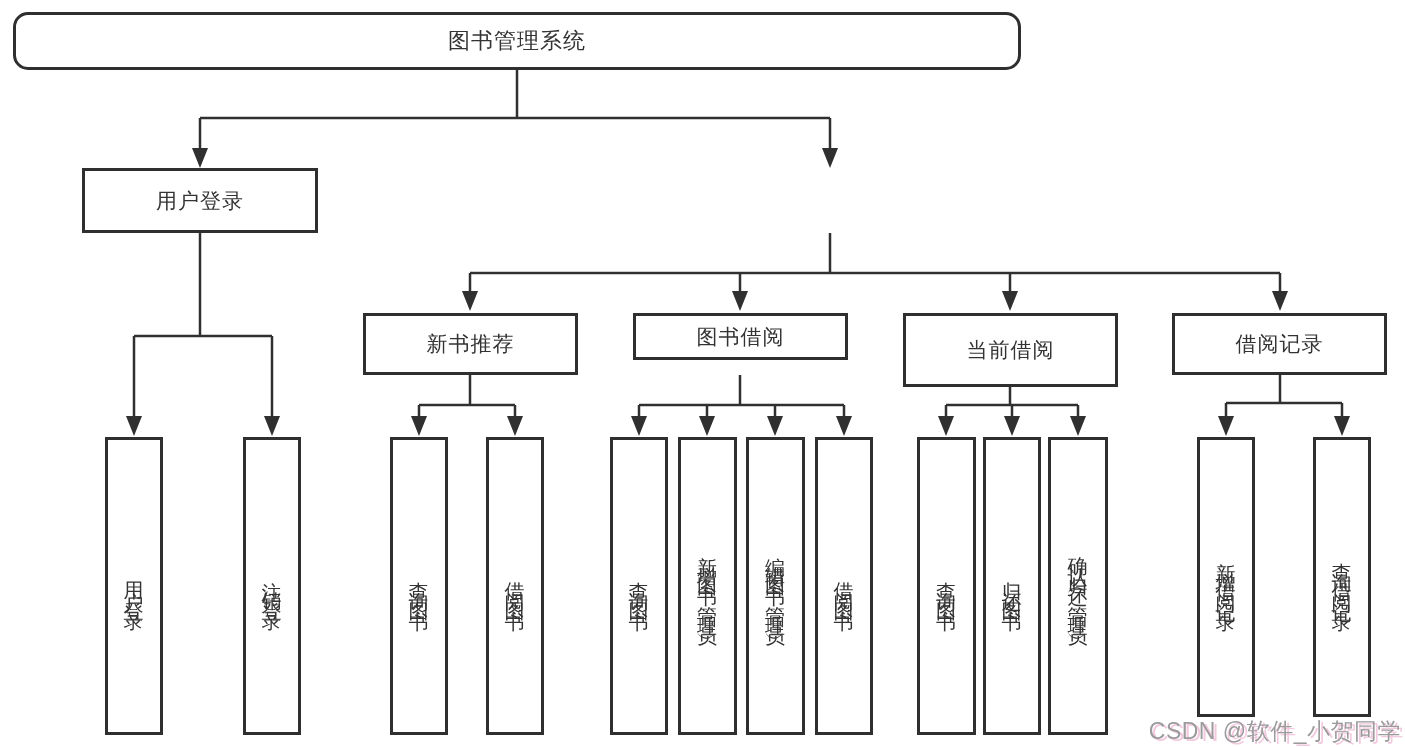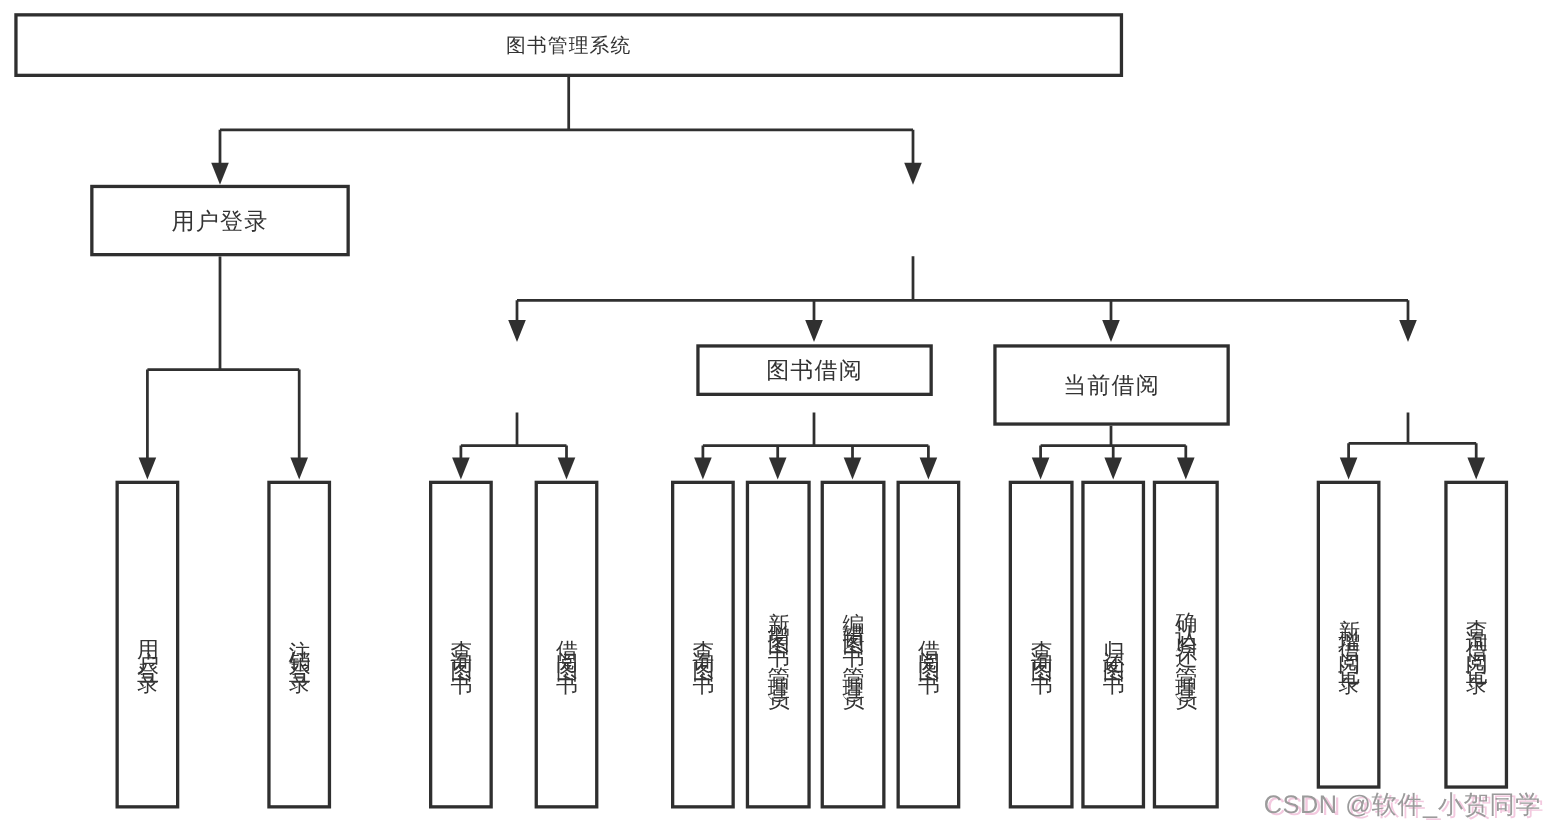--- a/index.html
+++ b/index.html
@@ -14,21 +14,21 @@
   .canvas{position:relative;width:1405px;height:747px;}
   svg.connectors{position:absolute;left:0;top:0;pointer-events:none;}
   svg.connectors path{stroke:var(--line);stroke-width:2.5;fill:none;}
   svg.connectors polygon{fill:var(--line);stroke:none;}
   .box{
     position:absolute;box-sizing:border-box;background:var(--box-bg);
     border:3px solid var(--box-border);color:var(--text);
     display:flex;align-items:center;justify-content:center;
   }
   .h{font-size:21px;letter-spacing:1px;}
-  .root-box{font-size:18px;}
+  .root-box{font-size:22px;border-radius:15px;}
   .v{
     writing-mode:vertical-rl;text-orientation:mixed;
     font-size:20px;letter-spacing:10px;line-height:1;
   }
   .watermark{
     position:absolute;right:4px;top:716px;
     font-size:23px;letter-spacing:.5px;
     color:var(--watermark-text);
     text-shadow:3px 2px 0 var(--watermark-shadow);
     white-space:nowrap;
@@ -76,25 +76,31 @@
     </svg>
 
   <div class="box h root-box" style="left:13px;top:12px;width:1008px;height:58px">
     <span>图书管理系统</span>
   </div>
 
   <div class="box h" style="left:82px;top:168px;width:236px;height:65px">
     <span>用户登录</span>
   </div>
 
+  <div class="box h" style="left:363px;top:313px;width:215px;height:62px">
+    <span>新书推荐</span>
+  </div>
   <div class="box h" style="left:633px;top:313px;width:215px;height:47px">
     <span>图书借阅</span>
   </div>
   <div class="box h" style="left:903px;top:313px;width:215px;height:74px">
     <span>当前借阅</span>
+  </div>
+  <div class="box h" style="left:1172px;top:313px;width:215px;height:62px">
+    <span>借阅记录</span>
   </div>
 
   <div class="box v" style="left:105px;top:437px;width:58px;height:298px">
     <span>用户登录</span>
   </div>
   <div class="box v" style="left:243px;top:437px;width:58px;height:298px">
     <span>注销登录</span>
   </div>
 
   <div class="box v" style="left:390px;top:437px;width:58px;height:298px">

